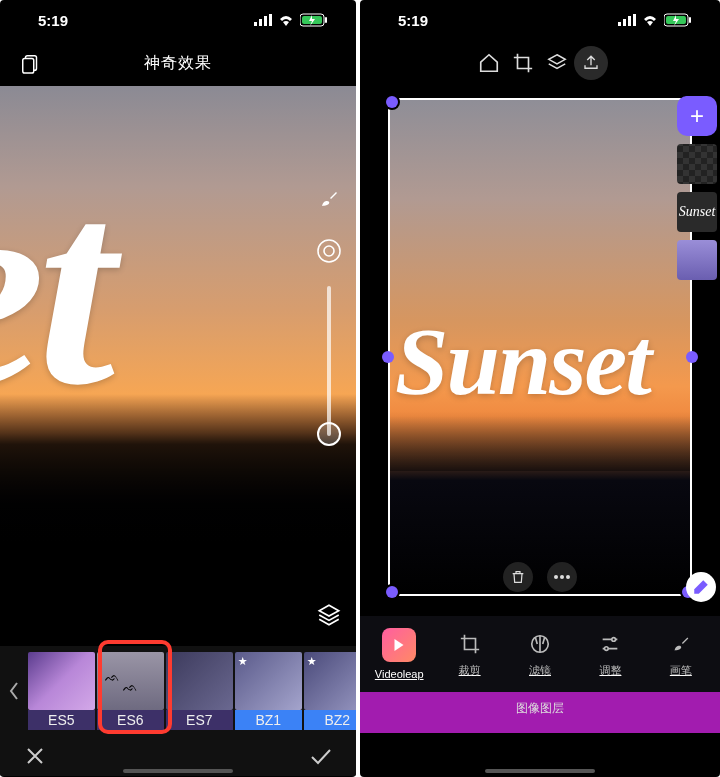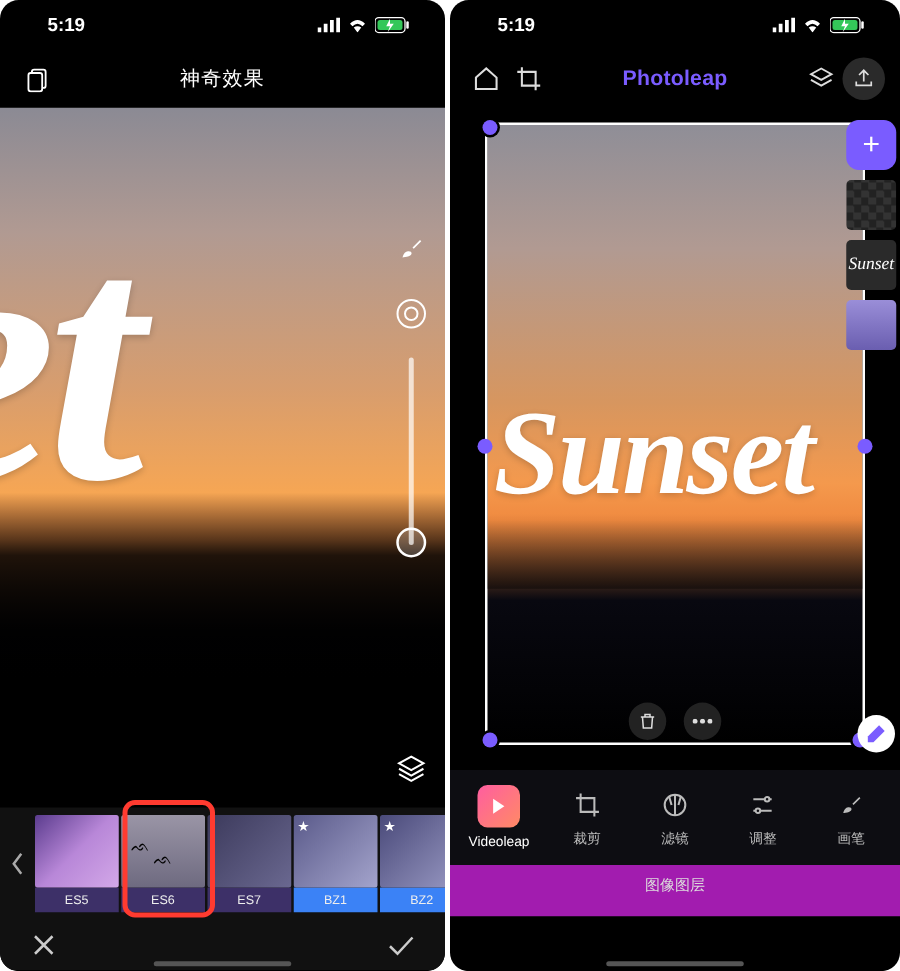--- a/index.html
+++ b/index.html
@@ -5,21 +5,21 @@
   * { margin: 0; padding: 0; box-sizing: border-box; }
   html, body { width: 720px; height: 777px; background: #fff; font-family: -apple-system, "Helvetica Neue", Arial, sans-serif; overflow: hidden; }
   .phones { display: flex; width: 720px; height: 777px; }
   .phone {
     position: relative;
     width: 356px;
     height: 777px;
     background: #000;
     color: #fff;
     overflow: hidden;
-    border-radius: 15px;
+    border-radius: 4px;
     margin-right: 4px;
   }
   .phone.right { margin-right: 0; width: 360px; }
   
   .status-bar { height: 40px; display: flex; align-items: center; justify-content: space-between; padding: 0 28px 0 38px; font-size: 15px; font-weight: 600; }
   .status-right { display: flex; align-items: center; gap: 6px; }
   .status-right svg { display:block; }
   
   .topnav { height: 46px; display: flex; align-items: center; justify-content: center; padding: 0 14px; }
   .topnav .title { flex:1; text-align:center; font-size:16px; font-weight:500; letter-spacing:1px; }
@@ -66,21 +66,21 @@
   }
   .effect .thumb { width:67px; height:58px; background:#3a3a5a; border-radius:2px; position:relative; overflow:hidden;}
   .effect .thumb.es5 { background:linear-gradient(135deg,#5b3c8e,#b887d8,#d3a8e8);}
   .effect .thumb.es6 { background:linear-gradient(180deg,#9a95a6,#6e6a80);}
   .effect .thumb.es7 { background:linear-gradient(135deg,#3c3a5c,#6a6890);}
   .effect .thumb.bz1 { background:linear-gradient(135deg,#5a5a8a,#a4a4cc);}
   .effect .thumb.bz2 { background:linear-gradient(135deg,#4a4a7a,#9a9ac4);}
   .effect .thumb .birds::before, .effect .thumb .birds::after { content:"ᨒ"; position:absolute; color:#000; font-size:12px; }
   .effect .thumb.es6 .birds::before { left:8px; top:18px; }
   .effect .thumb.es6 .birds::after { left:26px; top:28px; }
-  .effect .label { height:20px; width:100%; font-size:10px; display:flex; align-items:center; justify-content:center; color:#eee;}
+  .effect .label { height:20px; width:100%; font-size:14px; display:flex; align-items:center; justify-content:center; color:#eee;}
   .effect.es .label { background:#3d3068; }
   .effect.bz .label { background:#3b82f6; }
   .effect .star { position:absolute; top:3px; left:3px; color:#fff; font-size:11px; }
   .highlight-box {
     position:absolute; left:98px; top:-6px; width:74px; height:94px;
     border:4px solid #ff3b30; border-radius:10px; pointer-events:none;
   }
   .bottom-actions { height:40px; display:flex; align-items:center; justify-content:space-between; padding:0 18px; background:#111;}
   .home-ind { position:absolute; bottom:4px; left:50%; transform:translateX(-50%); width:110px; height:4px; background:#555; border-radius:3px; }
 
@@ -94,21 +94,21 @@
   .right-column { position:absolute; right:0; top:96px; width:46px; display:flex; flex-direction:column; gap:8px; align-items:center; }
   .rc-add { width:40px; height:40px; background:#7a5cff; border-radius:10px; display:flex; align-items:center; justify-content:center; font-size:24px; color:#fff; font-weight:300;}
   .rc-tile { width:40px; height:40px; background:#2a2a2a; border-radius:4px; display:flex; align-items:center; justify-content:center; font-size:9px; color:#fff; }
   .rc-tile.sunset { font-family:"Brush Script MT",cursive; font-style:italic; font-size:14px; }
   .rc-tile.grad { background:linear-gradient(180deg,#9a8ed8,#6a5eb0);}
   .right .bottom-chips { position:absolute; left:50%; bottom:24px; transform:translateX(-50%); display:flex; gap:14px; }
   .chip { width:30px; height:30px; border-radius:50%; background:rgba(40,40,40,.85); display:flex; align-items:center; justify-content:center; color:#ddd; }
   .eraser { position:absolute; right:4px; bottom:14px; width:30px; height:30px; border-radius:50%; background:#fff; display:flex; align-items:center; justify-content:center; }
 
   
-  .toolbar { height:76px; display:flex; align-items:center; padding:0 8px; gap:8px; background:#0d0d12; }
+  .toolbar { height:76px; display:flex; align-items:center; padding:0 8px; gap:8px; background:#0d0d12;text-decoration:underline; }
   .tool { flex:1; display:flex; flex-direction:column; align-items:center; justify-content:center; gap:6px; font-size:11px; color:#bbb; }
   .tool .ticon { width:26px; height:26px; display:flex; align-items:center; justify-content:center; }
   .tool.videoleap .ticon { width:34px; height:34px; border-radius:8px; background:linear-gradient(135deg,#ff5ea0,#ff8a65); }
   .tool.videoleap { color:#fff; }
   .layer-label { text-align:center; font-size:12px; color:#ddd; padding:8px 0 16px; background:#a21caf; font-weight:500;}
 </style>
 </head>
 <body>
 
 <div class="phones">
@@ -249,23 +249,20 @@
     <div class="topnav">
       <div class="icon-btn">
         <svg width="22" height="22" viewBox="0 0 24 24" fill="none" stroke="#ddd" stroke-width="1.8">
             <path d="M3 11 L12 3 L21 11 V21 H3 Z"></path>
           </svg>
       </div>
       <div class="icon-btn">
         <svg width="22" height="22" viewBox="0 0 24 24" fill="none" stroke="#ddd" stroke-width="1.8">
             <path d="M6 2 V18 H22 M2 6 H18 V22"></path>
           </svg>
-      </div>
-      <div style="flex:1; text-align:center;">
-        <span class="brand">Photoleap</span>
       </div>
       <div class="icon-btn">
         <svg width="22" height="22" viewBox="0 0 24 24" fill="none" stroke="#ddd" stroke-width="1.6">
             <path d="M12 3l9 5-9 5-9-5 9-5zM3 13l9 5 9-5"></path>
           </svg>
       </div>
       <div class="icon-btn" style="background:#2a2a2a;border-radius:50%;">
         <svg width="18" height="18" viewBox="0 0 24 24" fill="none" stroke="#ddd" stroke-width="1.8">
             <path d="M12 3v12M7 8l5-5 5 5M4 15v4h16v-4"></path>
           </svg>

